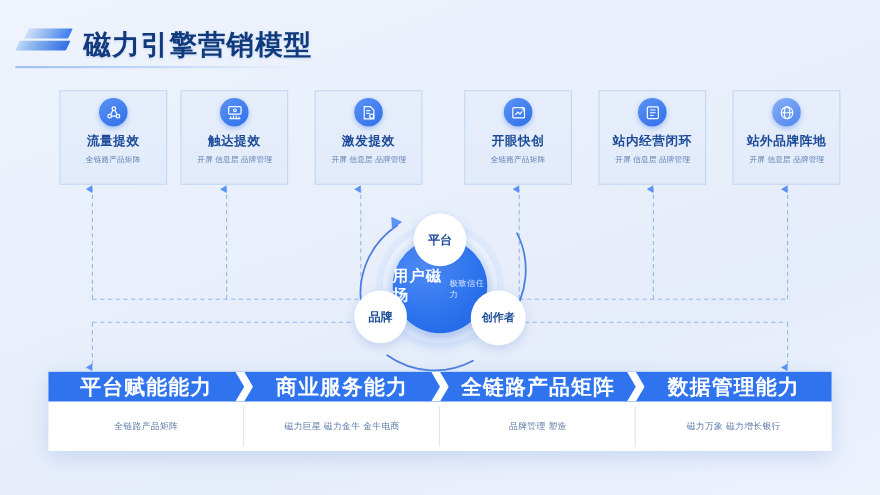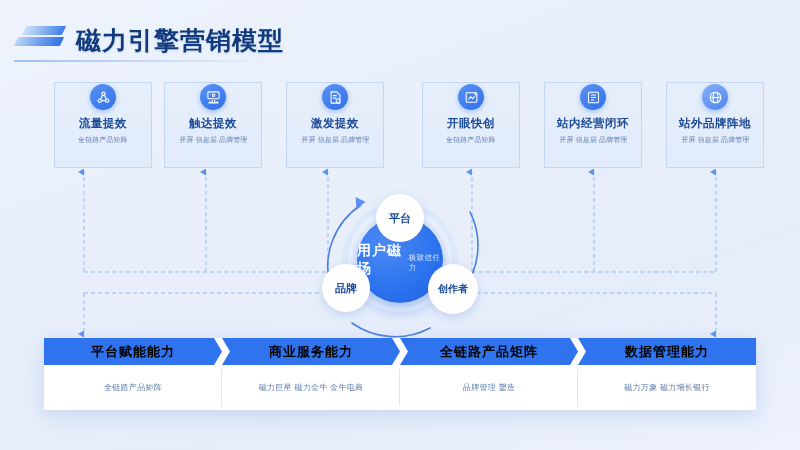--- a/index.html
+++ b/index.html
@@ -24,21 +24,21 @@
     text-shadow:0 1px 2px rgba(120,160,220,.35);}
   .title-rule{position:absolute;left:14px;top:60px;width:260px;height:2px;
     background:linear-gradient(90deg,#9dc0f2 0%,rgba(157,192,242,0) 100%);}
 
   
   .cards{position:absolute;left:0;top:82px;width:800px;height:86px;}
   .card{position:absolute;top:0;width:98px;height:86px;
     background:linear-gradient(180deg,#e6eefb 0%,#e2ebfa 100%);
     border:1px solid #c3d6f2;box-sizing:border-box;
     display:flex;flex-direction:column;align-items:center;justify-content:flex-start;
-    padding-top:1px;}
+    padding-top:6px;}
   .card .ic{width:26px;height:26px;border-radius:50%;
     background:linear-gradient(145deg,#5b93f5 0%,#2f6fe8 100%);
     display:flex;align-items:center;justify-content:center;
     box-shadow:0 2px 5px rgba(47,111,232,.35);}
   .card.soft .ic{background:linear-gradient(145deg,#86b0f7 0%,#4f86ef 100%);}
   .card .ic svg{display:block;}
   .card .ct{margin-top:6px;font-size:11.5px;font-weight:bold;color:#1b4a97;letter-spacing:.5px;}
   .card .cs{margin-top:4px;font-size:7.2px;color:#5c7db0;letter-spacing:.2px;
     transform:scale(.96);white-space:nowrap;}
 
@@ -64,21 +64,21 @@
   .bub.top{left:56px;top:8px;width:48px;height:48px;}
   .bub.right{left:108px;top:78px;width:50px;height:50px;font-size:10px;}
   .bub.left{left:2px;top:78px;width:48px;height:48px;}
 
   
   .panel{position:absolute;left:44px;top:338px;width:712px;height:72px;
     background:#fff;box-shadow:0 5px 18px rgba(110,150,215,.28);}
   .barrow{position:absolute;left:0;top:0;width:712px;height:27px;display:flex;}
   .seg{position:relative;flex:1;background:#2f74ee;
     display:flex;align-items:center;justify-content:center;}
-  .seg .sl{font-size:13px;font-weight:bold;color:#000000;letter-spacing:1px;}
+  .seg .sl{font-size:19px;font-weight:bold;color:#ffffff;letter-spacing:1px;}
   .chev{position:absolute;right:-8px;top:0;width:16px;height:27px;z-index:3;}
   .body{position:absolute;left:0;top:27px;width:712px;height:45px;display:flex;}
   .bcell{position:relative;flex:1;display:flex;align-items:center;justify-content:center;}
   .bcell .bl{font-size:8px;color:#5b7aa8;letter-spacing:.3px;white-space:nowrap;}
   .vdiv{position:absolute;right:0;top:4px;width:1px;height:37px;background:#dbe6f6;}
 </style>
 </head>
 <body>
 
 <div class="stage">

